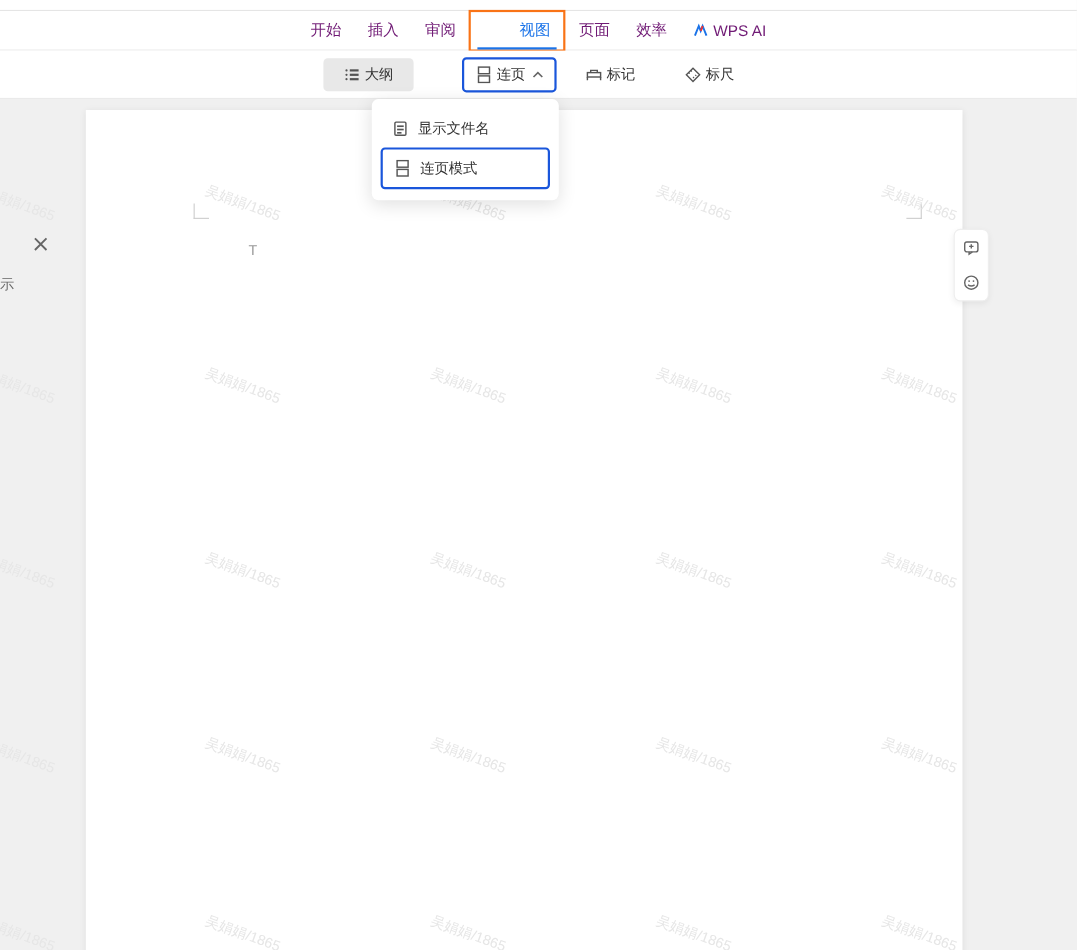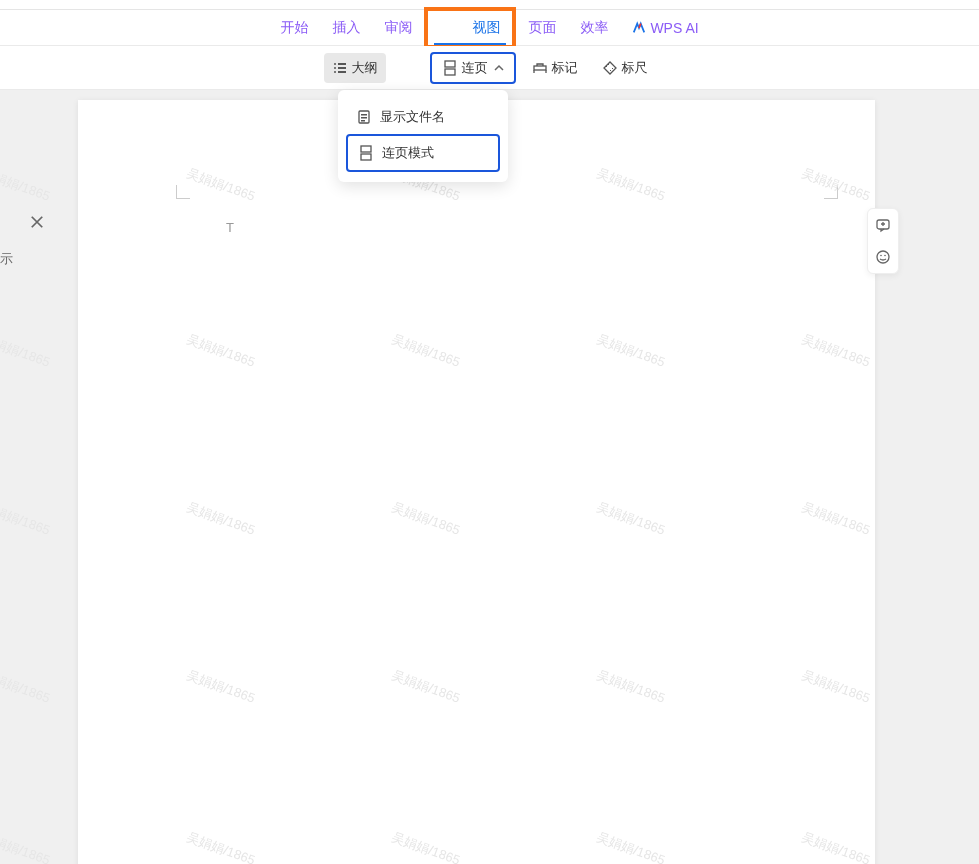--- a/index.html
+++ b/index.html
@@ -21,58 +21,58 @@
       height: 36px;
       background: #fff;
       display: flex;
       align-items: center;
       justify-content: center;
       gap: 0;
       border-bottom: 1px solid #eaeaea;
     }
     .menu-item {
       padding: 8px 12px;
-      color: #8b5cf6;
+      color: #701a75;
       cursor: pointer;
       font-size: 14px;
       position: relative;
     }
     .menu-item.active { color: #1a73e8; }
     .menu-item.active::after {
       content: '';
       position: absolute;
       left: 6px;
       right: 6px;
       bottom: 0;
       height: 2px;
       background: #1a73e8;
     }
     .menu-item.highlight {
-      border: 4px solid #f97316;
+      border: 2px solid #f97316;
       padding-left: 44px;
     }
     .wps-ai { display: flex; align-items: center; gap: 4px; }
     .wps-ai-logo {
       width: 14px; height: 14px; display: inline-block;
     }
     .toolbar {
       height: 44px;
       background: #fff;
       display: flex;
       align-items: center;
       justify-content: center;
       gap: 8px;
       border-bottom: 1px solid #eaeaea;
       position: relative;
     }
     .tool-btn {
       display: flex;
       align-items: center;
       gap: 4px;
-      padding: 6px 8px;
+      padding: 6px 18px;
       border-radius: 4px;
       cursor: pointer;
       color: #333;
       font-size: 13px;
     }
     .tool-btn.selected { background: #e8e8e8; }
     .tool-btn.highlight {
       border: 2px solid #1a56db;
       padding: 5px 10px;
       margin-left: 36px;

